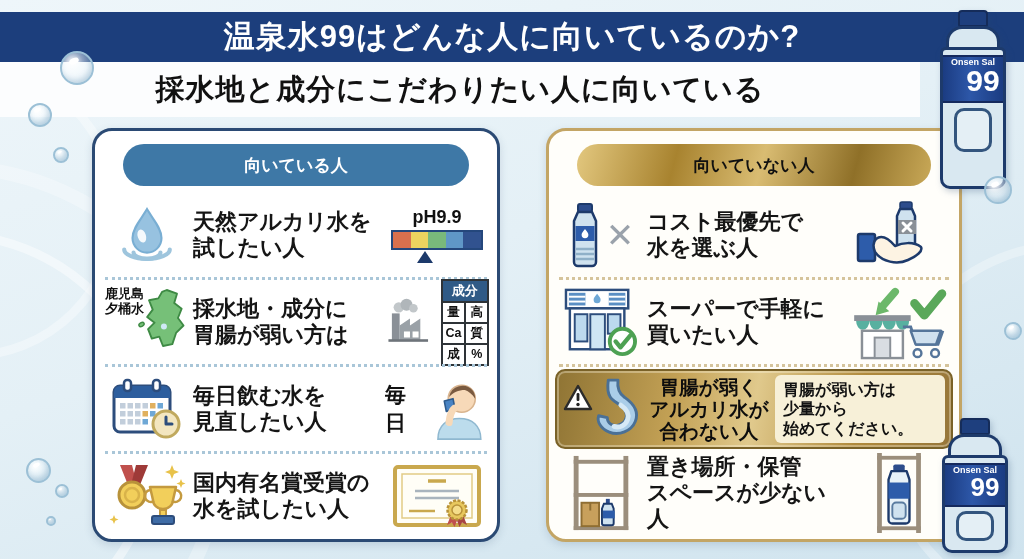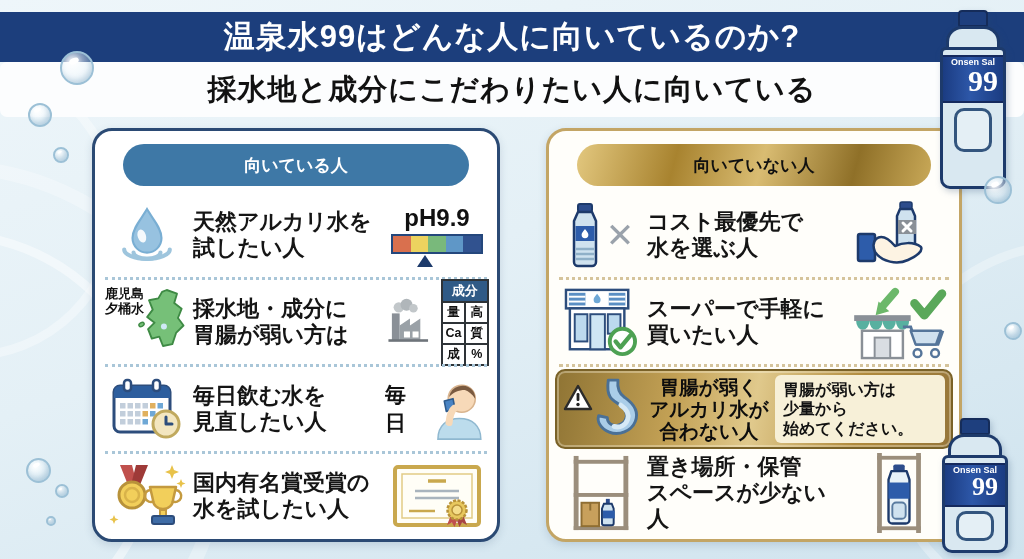--- a/index.html
+++ b/index.html
@@ -15,41 +15,41 @@
   .r4{width:380px;height:380px;left:880px;top:240px;border-color:rgba(255,255,255,.3);}
   
   .bubble{position:absolute;border-radius:50%;border:2px solid #9cc0d6;z-index:6;
     background:radial-gradient(circle at 35% 30%,#ffffff 0%,rgba(240,248,252,.55) 35%,rgba(190,220,238,.25) 70%,rgba(150,190,215,.45) 100%);
     box-shadow:inset -2px -3px 5px rgba(120,160,190,.35);}
   .bubble i{position:absolute;left:22%;top:16%;width:34%;height:20%;background:#fff;border-radius:50%;transform:rotate(-25deg);}
   
   .title-banner{position:absolute;left:0;top:12px;width:1024px;height:50px;background:var(--banner-navy);
     display:flex;align-items:center;justify-content:center;z-index:2;}
   .title-banner span{color:#fff;font-size:31px;font-weight:bold;letter-spacing:1px;}
-  .subtitle-band{position:absolute;left:0;top:62px;width:1024px;height:55px;background:#fcfdfe;
-    display:flex;align-items:center;justify-content:center;z-index:1;border-radius:7px;}
+  .subtitle-band{position:absolute;left:0;top:62px;width:920px;height:55px;background:#fcfdfe;
+    display:flex;align-items:center;justify-content:center;z-index:1;}
   .subtitle-band span{color:#111;font-size:29px;font-weight:bold;letter-spacing:1px;}
   
   .card{position:absolute;top:128px;height:414px;background:#fff;border-radius:20px;z-index:3;
     display:flex;flex-direction:column;box-shadow:0 3px 8px rgba(60,90,120,.18);}
   .card.left{left:92px;width:408px;border:3px solid var(--card-border-blue);}
   .card.right{left:546px;width:416px;border:3px solid #c3a565;background:#fffefa;}
   .pill{height:42px;margin:13px 28px 7px;border-radius:21px;display:flex;align-items:center;justify-content:center;
     font-size:17px;font-weight:bold;}
   .pill.blue{background:var(--header-blue);color:#fff;}
   .pill.gold{background:linear-gradient(105deg,#e3c87f 0%,#a8832f 28%,#d9bc72 52%,#8f7028 78%,#c9a958 100%);color:#101010;}
   .row{display:flex;align-items:center;height:84px;padding:0 8px;}
   .sep{border-top:3px dotted #a9c6d8;margin:0 10px;}
   .card.right .sep{border-top-color:#d5c49c;}
   .icon-cell{flex:none;width:88px;display:flex;align-items:center;justify-content:center;}
   .text-cell{flex:1;font-size:22px;font-weight:bold;color:#151515;line-height:1.18;white-space:pre-line;padding-left:2px;}
   .aside-cell{flex:none;width:104px;display:flex;align-items:center;justify-content:center;flex-direction:column;}
   .aside-cell.rowdir{flex-direction:row;gap:9px;}
   
-  .ph-label{font-size:24px;font-weight:bold;color:#111;}
+  .ph-label{font-size:18px;font-weight:bold;color:#111;}
   .ph-bar{display:flex;width:92px;height:20px;border:2px solid #24477c;margin-top:2px;}
   .ph-bar b{flex:1;}
   .ph-pointer{width:0;height:0;border-left:8px solid transparent;border-right:8px solid transparent;
     border-bottom:12px solid #1d3a6b;margin-top:1px;position:relative;left:-12px;}
   
   .map-wrap{position:relative;width:88px;height:78px;}
   .map-label{position:absolute;left:2px;top:4px;font-size:13px;font-weight:bold;line-height:1.15;white-space:pre-line;z-index:2;color:#111;}
   .map-wrap svg{position:absolute;right:0;top:2px;}
   
   .seibun{border-collapse:collapse;background:#fff;}
@@ -67,21 +67,21 @@
   .warn-text{flex:1;text-align:center;font-size:19.5px;font-weight:bold;color:#0d0d0d;line-height:1.14;white-space:pre-line;}
   .warn-note{flex:none;width:170px;background:var(--note-cream);border-radius:6px;padding:5px 8px;
     font-size:16px;font-weight:bold;color:#111;line-height:1.2;white-space:pre-line;}
   
   .bottle{position:absolute;z-index:5;width:78px;filter:drop-shadow(2px 3px 3px rgba(40,70,110,.25));}
   .bottle .cap{width:30px;height:17px;margin:0 auto;background:#1e3f7e;border:2px solid #152c5a;border-radius:4px 4px 2px 2px;}
   .bottle .shoulder{width:54px;height:22px;margin:-1px auto 0;background:#d9e8f1;border:3px solid #1d3a6b;border-bottom:none;border-radius:16px 16px 0 0;}
   .bottle .body{width:66px;height:142px;margin:-1px auto 0;background:#d9e8f1;border:3px solid #1d3a6b;border-radius:6px 6px 10px 10px;overflow:hidden;display:flex;flex-direction:column;}
   .bottle .label{background:linear-gradient(90deg,#1b3c82,#2d57a8 45%,#1b3c82);margin-top:5px;padding:0 0 5px;color:#fff;text-align:center;border-top:2px solid #14295e;border-bottom:2px solid #14295e;}
   .bottle .brand{font-size:9px;font-weight:bold;}
-  .bottle .num{font-size:30px;font-weight:bold;font-family:Liberation Serif, serif;line-height:.95;margin-left:20px;}
+  .bottle .num{font-size:30px;font-weight:bold;font-family:Liberation Sans, sans-serif;line-height:.95;margin-left:20px;}
   .bottle .panel{width:38px;height:44px;margin:5px auto;border:3px solid #33557e;border-radius:10px;background:#e4eff5;}
   .bottle.top{left:934px;top:10px;}
   .bottle.bottom{left:936px;top:418px;}
   .bottle.bottom .body{height:98px;}
   .bottle.bottom .num{font-size:26px;}
   .bottle.bottom .panel{height:30px;margin:4px auto;}
 </style>
 </head>
 <body>
 

